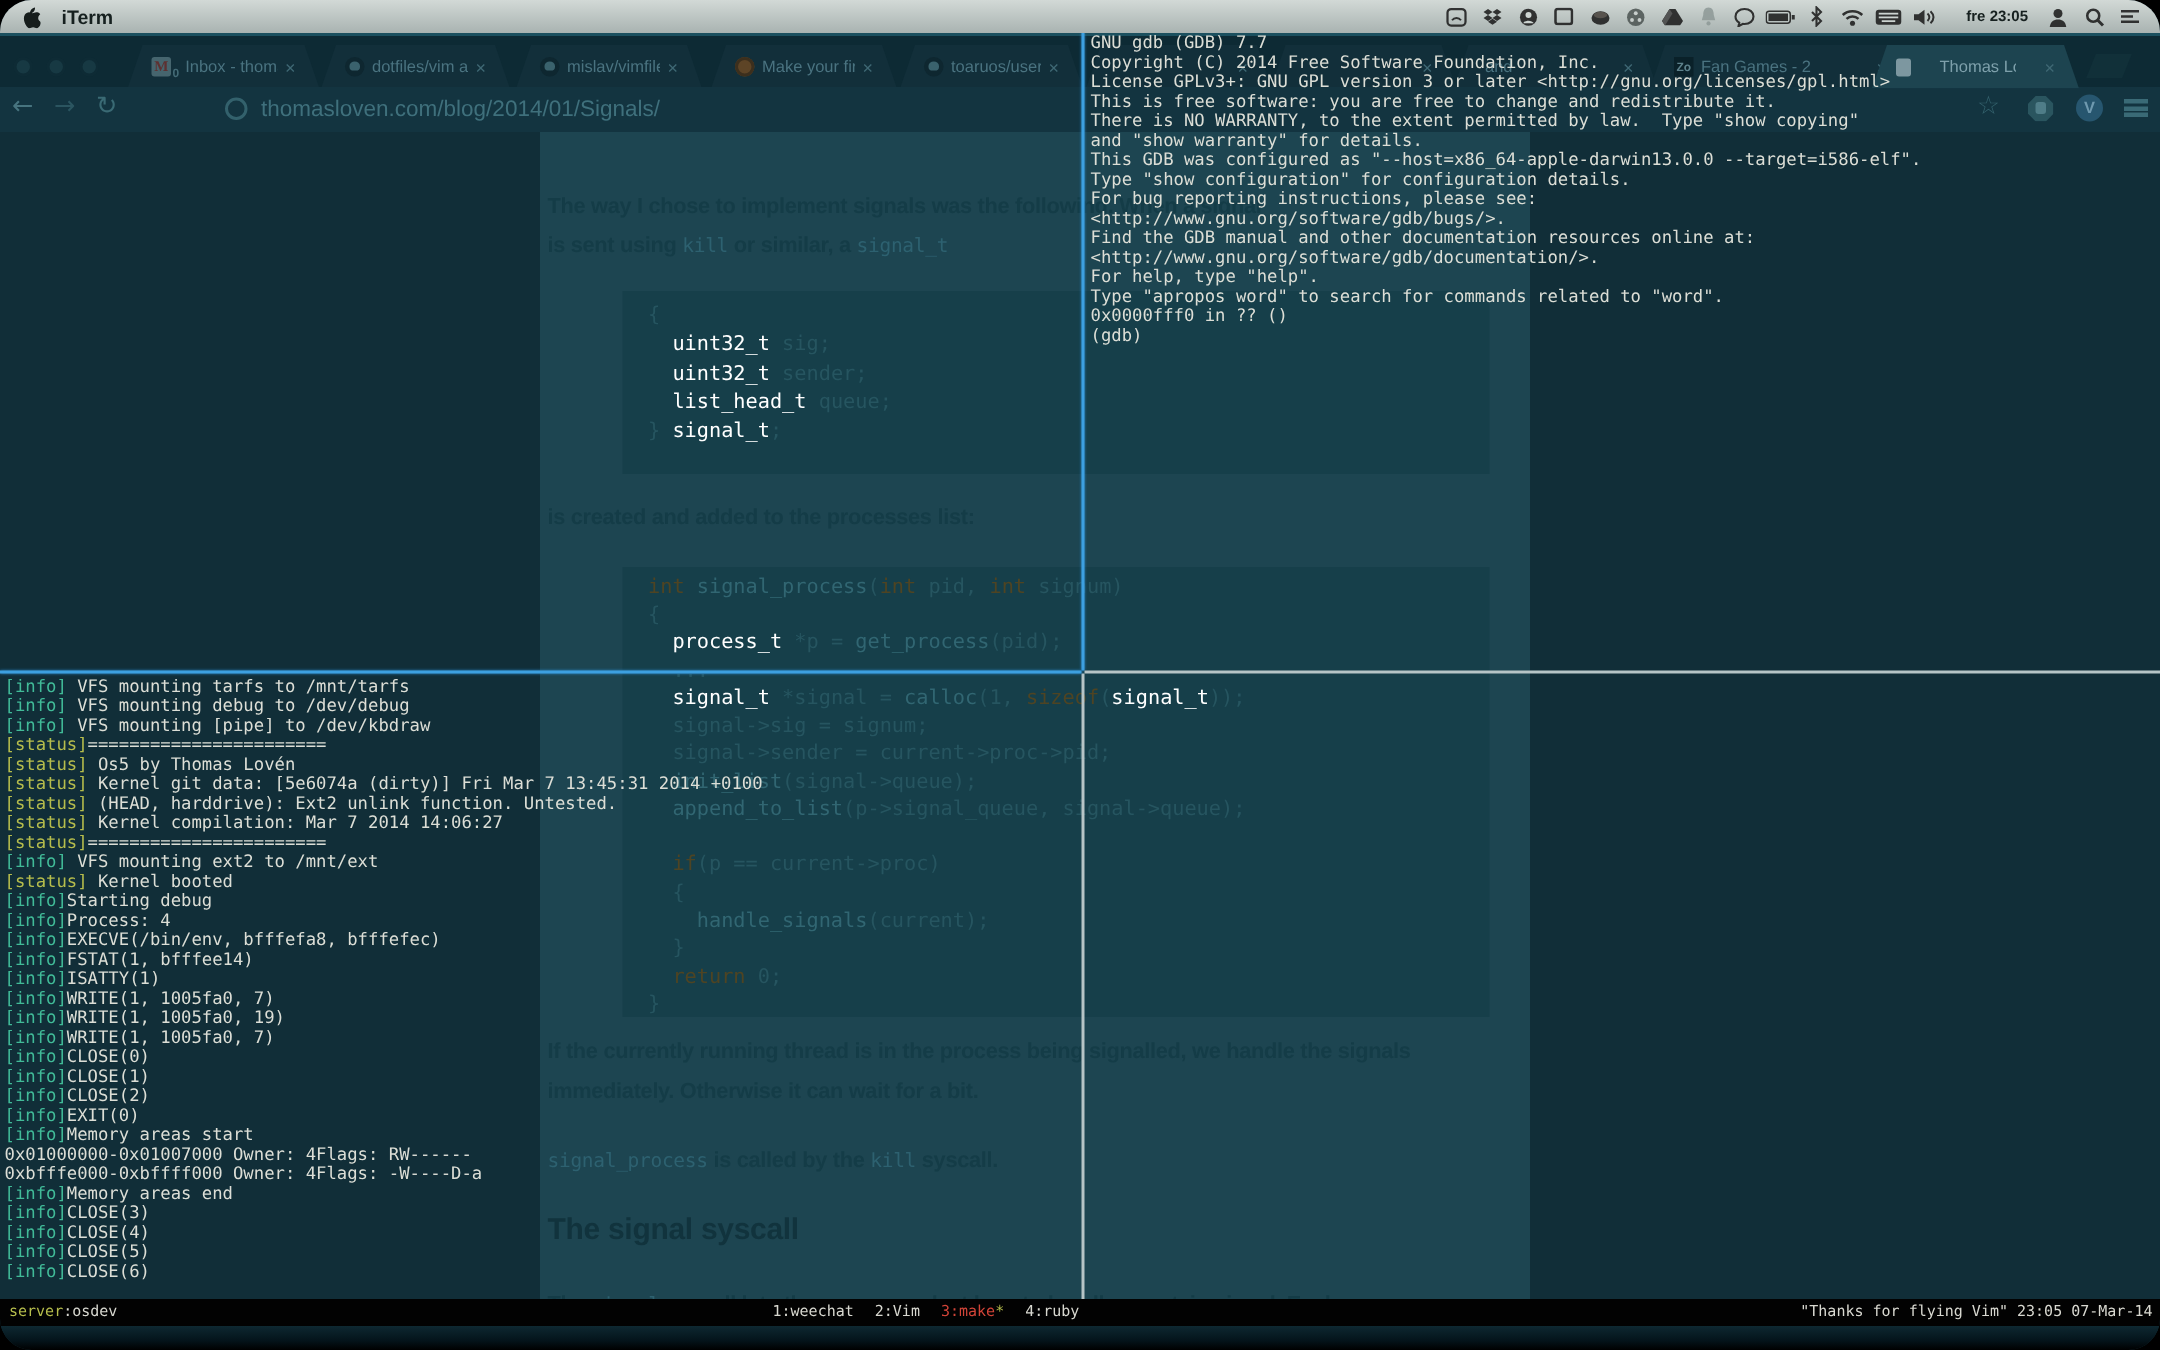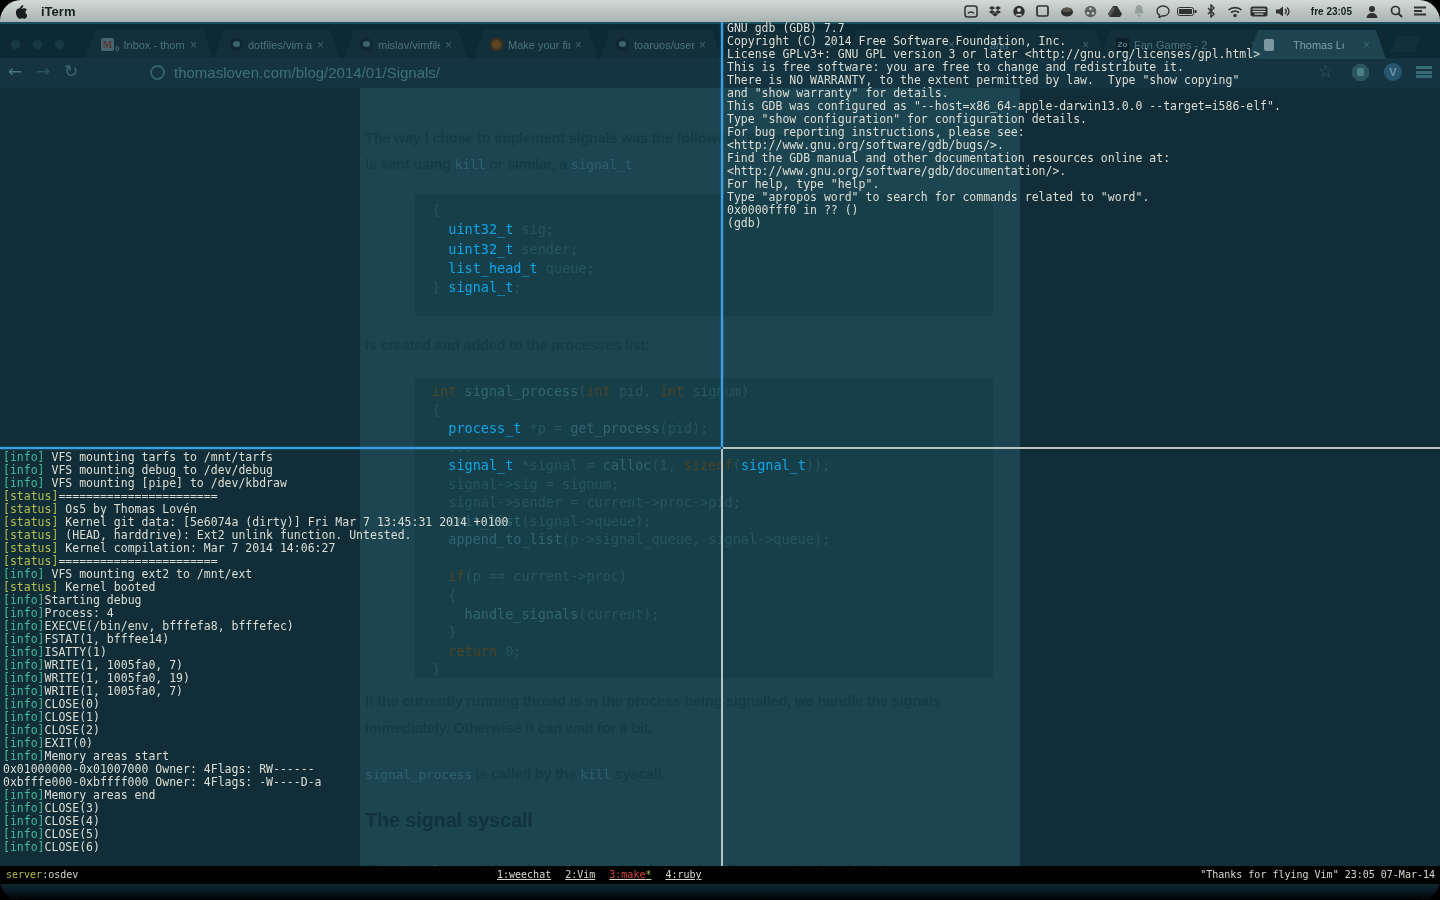--- a/index.html
+++ b/index.html
@@ -63,39 +63,39 @@
   
   .page-col{position:absolute;left:360px;top:66px;width:660px;height:796px;background:#1d4551;}
   .blog-line{position:absolute;white-space:pre;font-family:"Liberation Sans",sans-serif;
              font-weight:bold;font-size:14.5px;letter-spacing:-0.2px;color:#143c47;z-index:2;}
   .blog-h2{position:absolute;white-space:pre;font-family:"Liberation Sans",sans-serif;
            font-weight:bold;font-size:20px;letter-spacing:-0.2px;color:#11333d;z-index:2;}
   .bc{font-family:"DejaVu Sans Mono",monospace;font-weight:normal;font-size:13px;color:#2d6170;}
   .code-block{position:absolute;background:#163f4a;z-index:2;box-sizing:border-box;
               padding-left:17px;overflow:visible;}
   .code-line{white-space:pre;font-size:13.5px;font-family:"DejaVu Sans Mono",monospace;}
-  .cb-pl{color:#265560;} .cb-kw{color:#4e4423;} .cb-ty{color:#0ea5e9;} .cb-fn{color:#316672;}
+  .cb-pl{color:#265560;} .cb-kw{color:#4e4423;} .cb-ty{color:#ffffff;} .cb-fn{color:#316672;}
 
   
   .term{position:absolute;left:0;top:0;width:1440px;height:900px;z-index:5;pointer-events:none;}
   .term>*{pointer-events:auto;}
   .divider{position:absolute;}
   .div-blue{background:#3da0e0;box-shadow:0 0 2px #2b84c4;}
   .div-grey{background:#b6c4c6;}
   .pane{position:absolute;font-size:11.5px;line-height:13px;white-space:pre;}
   .tl{color:#dcded6;}
   .t-p{color:#dcded6;} .t-b{color:#f4f3ec;font-weight:bold;}
   .t-info{color:#41bb98;} .t-status{color:#b6bd4c;}
   .t-cur{display:inline-block;width:7px;height:12px;background:#95a5a1;vertical-align:-2px;}
 
   
   .tmuxbar{position:absolute;left:0;top:866px;width:1440px;height:18px;background:#020202;
            z-index:7;font-size:10px;line-height:18px;color:#d8d8d0;}
   .tmux-left{position:absolute;left:6px;top:0;white-space:pre;}
-  .tmux-center{position:absolute;left:497px;top:0;white-space:pre;text-decoration:underline;}
+  .tmux-center{position:absolute;left:515px;top:0;white-space:pre;}
   .tmux-right{position:absolute;right:5px;top:0;white-space:pre;}
   .tx-plain{color:#d8d8d0;} .tx-status{color:#b6bd4c;} .tx-alert{color:#d24438;}
   .tmux-win{margin-right:14px;} .tmux-win.nogap{margin-right:0;}
   .bottomstrip{position:absolute;left:0;top:884px;width:1440px;height:16px;z-index:7;
                background:linear-gradient(#0e2831,#04141b 60%,#000);}
 </style>
 </head>
 <body>
 
 <div class="screen">

